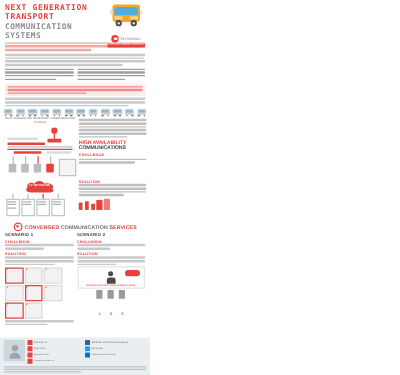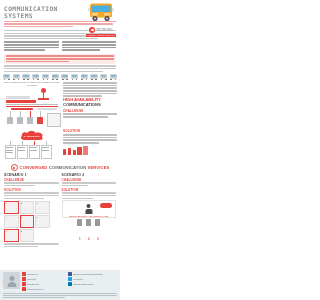--- a/index.html
+++ b/index.html
@@ -128,20 +128,21 @@
   .soc-tx{font-size:2.1px;color:#55606a;letter-spacing:.05px;white-space:nowrap;overflow:hidden;}
   .f-bot{margin-top:1.5px;}
   .f-bot .ln{background:#b7c2c9;height:1.2px;}
 </style>
 </head>
 <body>
 
 <div class="page">
 
   <div class="header">
+    <div class="title-main">NEXT GENERATION TRANSPORT</div>
     <div class="title-sub">COMMUNICATION SYSTEMS</div>
     <div class="bus-wrap">
       <svg class="bus" viewBox="0 0 56 40">
         <rect x="6" y="3" width="44" height="28" rx="5" fill="#f5a623"></rect>
         <rect x="9" y="7" width="38" height="13" rx="2.5" fill="#4ab0e0"></rect>
         <rect x="9" y="22" width="13" height="5" rx="1.5" fill="#ffd28a"></rect>
         <rect x="34" y="22" width="13" height="5" rx="1.5" fill="#ffd28a"></rect>
         <circle cx="16" cy="33" r="5" fill="#4a4a4a"></circle>
         <circle cx="40" cy="33" r="5" fill="#4a4a4a"></circle>
         <circle cx="16" cy="33" r="2" fill="#d8d8d8"></circle>

